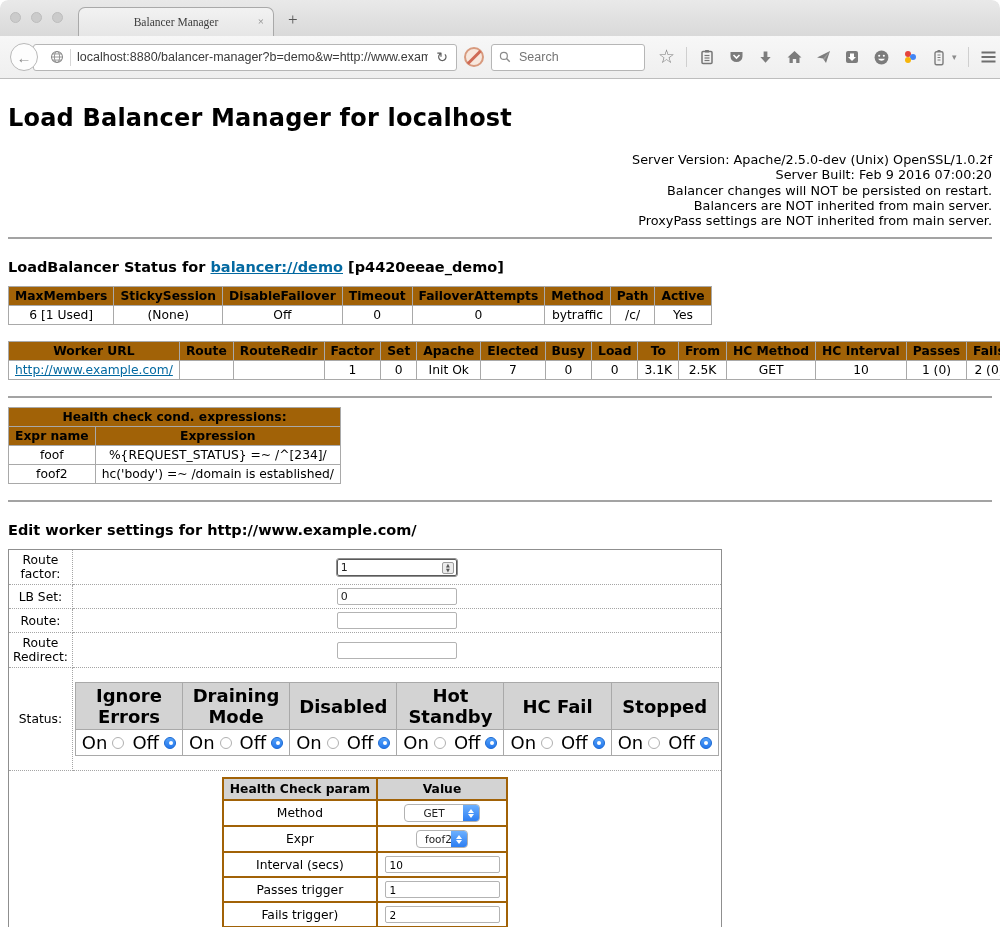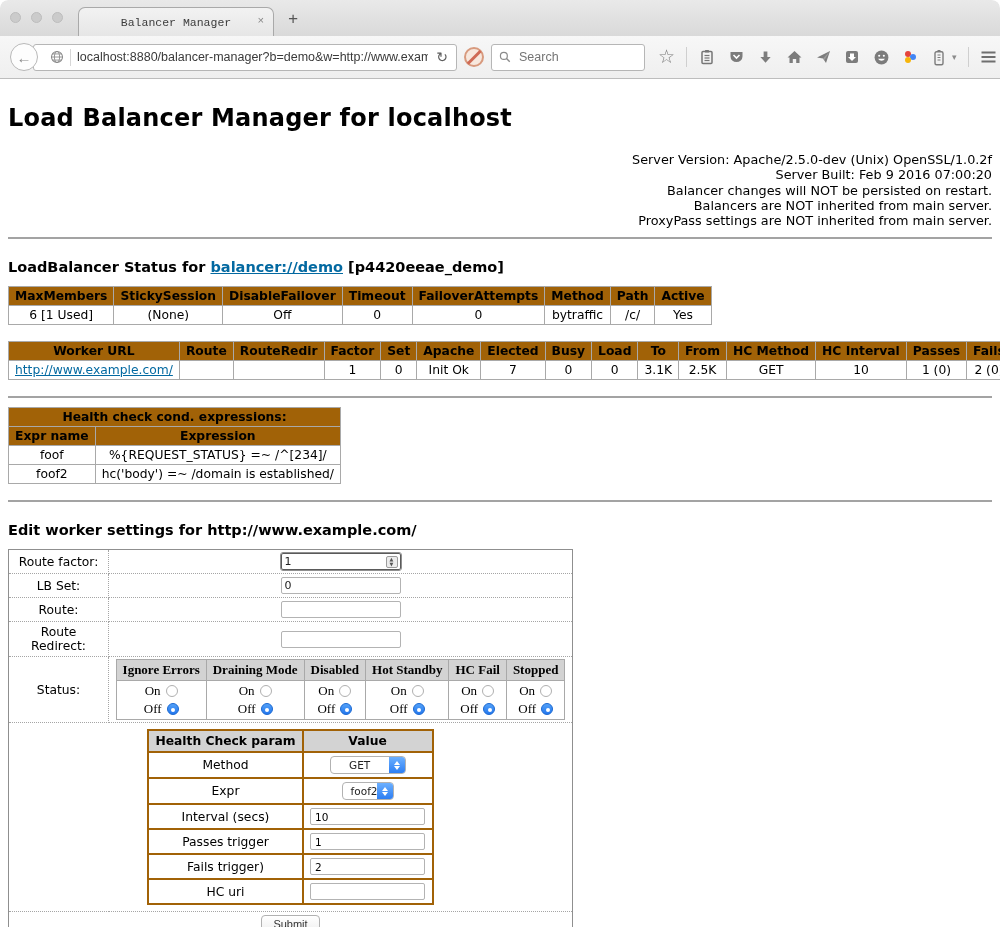--- a/index.html
+++ b/index.html
@@ -9,21 +9,21 @@
     font-family:"DejaVu Sans", sans-serif;
     background:#fff;
   }
   .window { width:1000px; height:927px; border-radius:8px 8px 0 0; overflow:hidden; }
 
   
   .tabbar {
     position:relative; height:36px;
     background:linear-gradient(#e9e9e9,#d9d9d9);
     border-radius:8px 8px 0 0;
-    font-family:Liberation Mono, monospace;
+    font-family:Liberation Serif, serif;
   }
   .traffic { position:absolute; top:12px; left:10px; display:flex; gap:10px; }
   .light { width:11px; height:11px; border-radius:50%; background:#cbcbcb; border:1px solid #bdbdbd; }
   .tab {
     position:absolute; left:78px; top:7px; width:196px; height:29px;
     background:linear-gradient(#f2f2f2,#e6e6e6);
     border:1px solid #a9a9a9; border-bottom:none;
     border-radius:7px 7px 0 0;
     display:flex; align-items:center; justify-content:center;
     font-size:11.5px; color:#3c3c3c;
@@ -87,24 +87,24 @@
     font-size:11px; font-family:"DejaVu Sans",sans-serif; padding:0 3px; color:#222;
   }
   .numwrap { position:relative; display:inline-block; }
   input.txt.focused { border:1px solid #5a5a5a; outline:1px solid #8f8f8f; }
   .spinner {
     position:absolute; right:3px; top:3px; width:12px; height:12px;
     border:1px solid #9c9c9c; background:#ececec; border-radius:2px;
     font-size:5px; line-height:5px; color:#555; display:flex; flex-direction:column; align-items:center; justify-content:center;
   }
 
-  table.status { border-collapse:collapse; font-size:13px; margin:0 auto;font-family:Liberation Serif, serif; }
+  table.status { border-collapse:collapse; font-size:18px; margin:12px auto; }
   table.status th, table.status td { border:1px solid #a9a9a9; padding:2px 6px; }
   table.status th { background:#d3d3d3; }
-  .onoff { display:flex; flex-direction:column; gap:2px; align-items:center; }
+  .onoff { display:flex; flex-direction:row; gap:8px; align-items:center; }
   .oline { display:flex; align-items:center; gap:5px; justify-content:flex-end; }
   .radio { width:12px; height:12px; border-radius:50%; background:#fff; border:1px solid #b0b0b0; display:inline-block; position:relative; }
   .radio.checked { background:linear-gradient(#53a1f8,#2377ee); border:1px solid #1d6ad2; }
   .radio.checked::after { content:""; position:absolute; left:3.5px; top:3.5px; width:4px; height:4px; border-radius:50%; background:#fff; }
 
   table.hc { border-collapse:collapse; font-size:12.3px; margin:0 auto; }
   table.hc th, table.hc td { border:2px solid #a16207; padding:3px 6px; text-align:center; }
   table.hc th { background:#d3d3d3; }
   td.hcval { width:130px; }
   input.txt2 { width:115px; height:17px; border:1px solid #b3b3b3; border-radius:2px; font-size:10.5px; padding:0 4px; font-family:"DejaVu Sans",sans-serif; }

